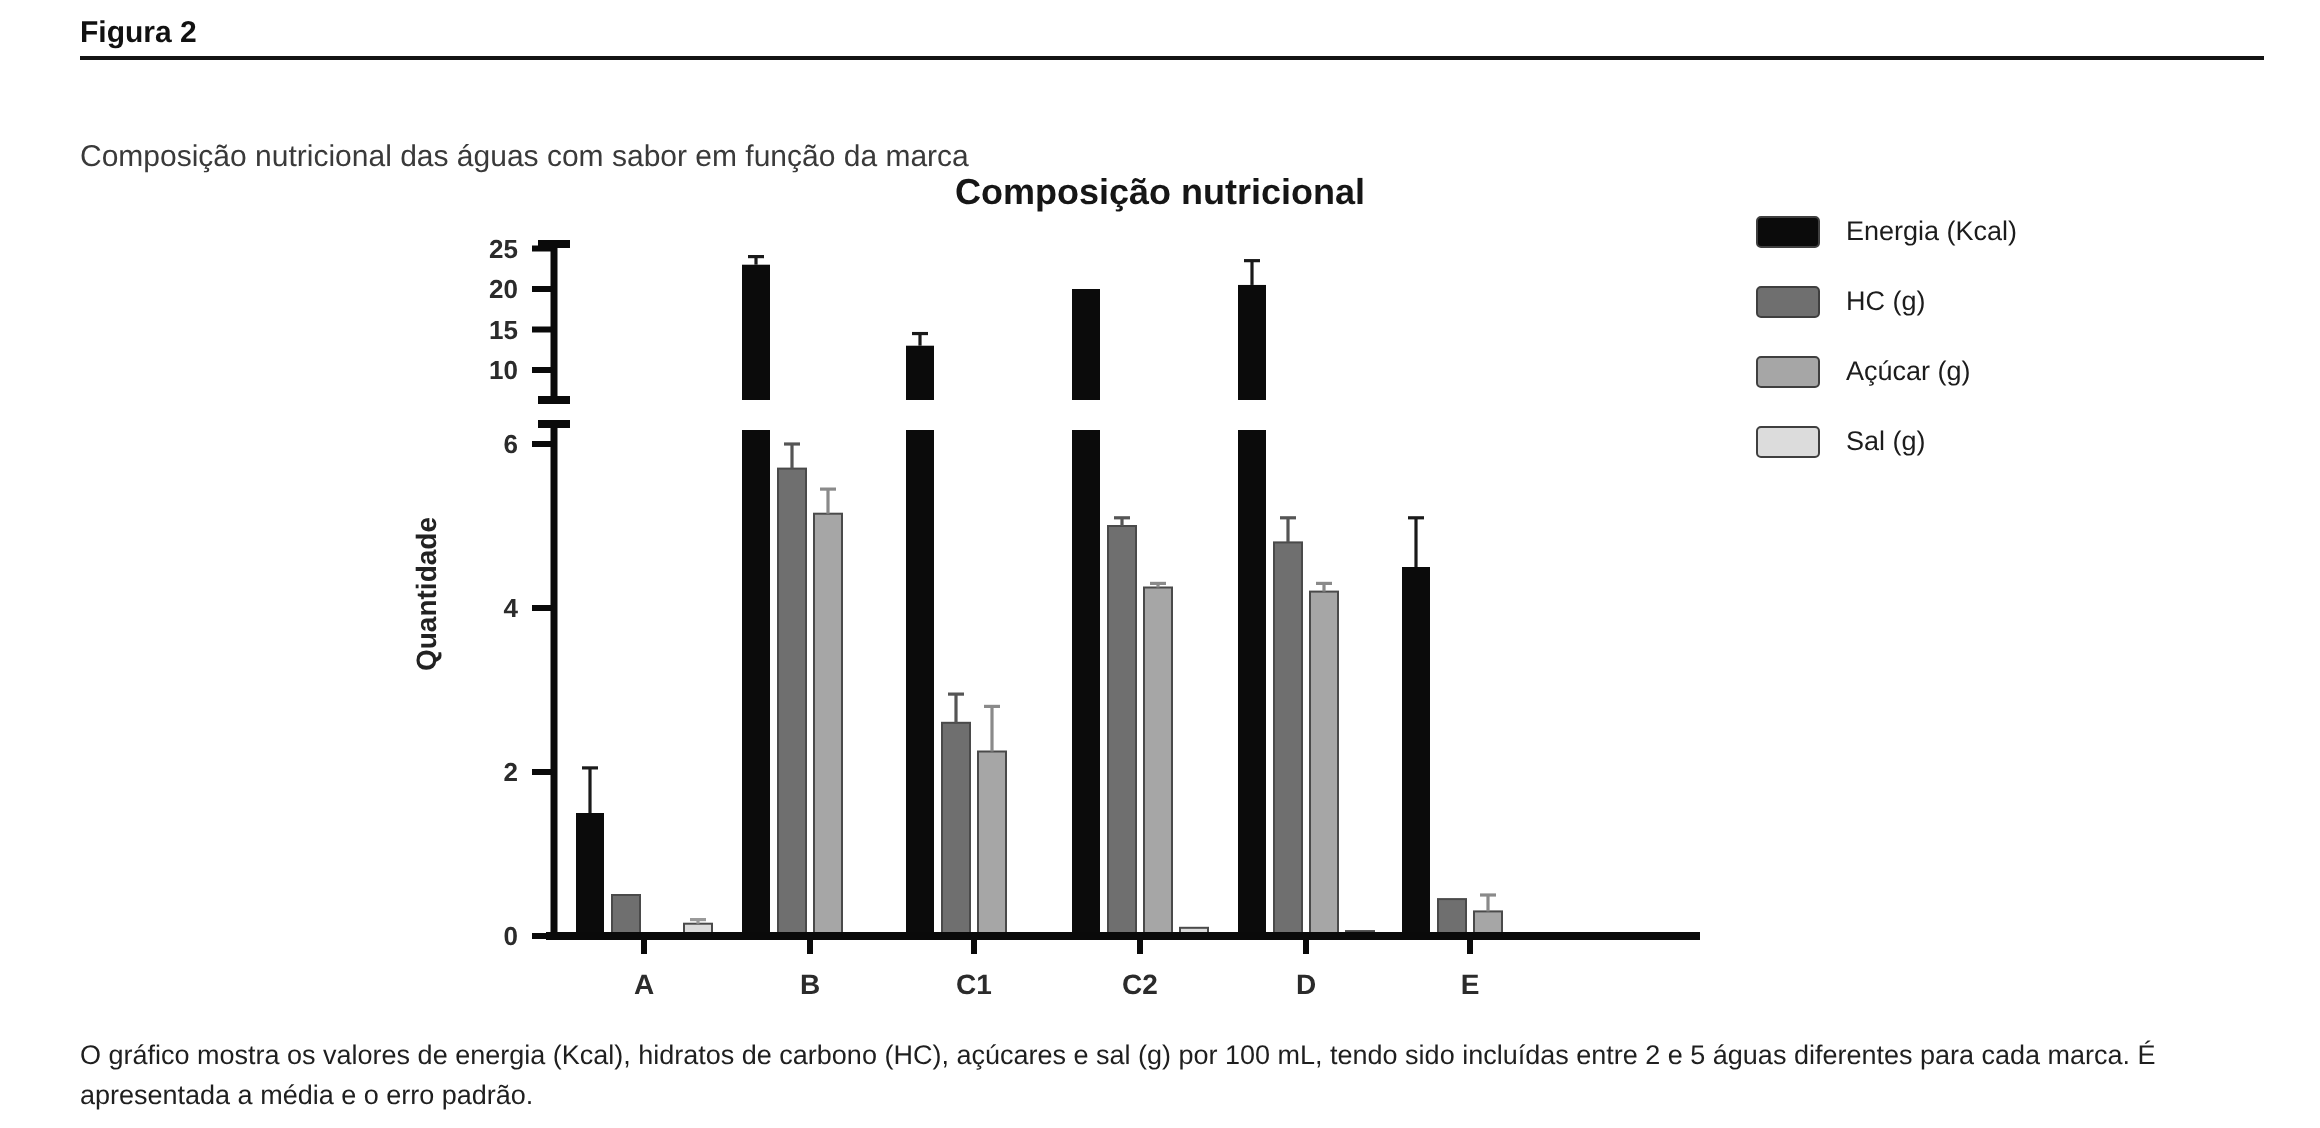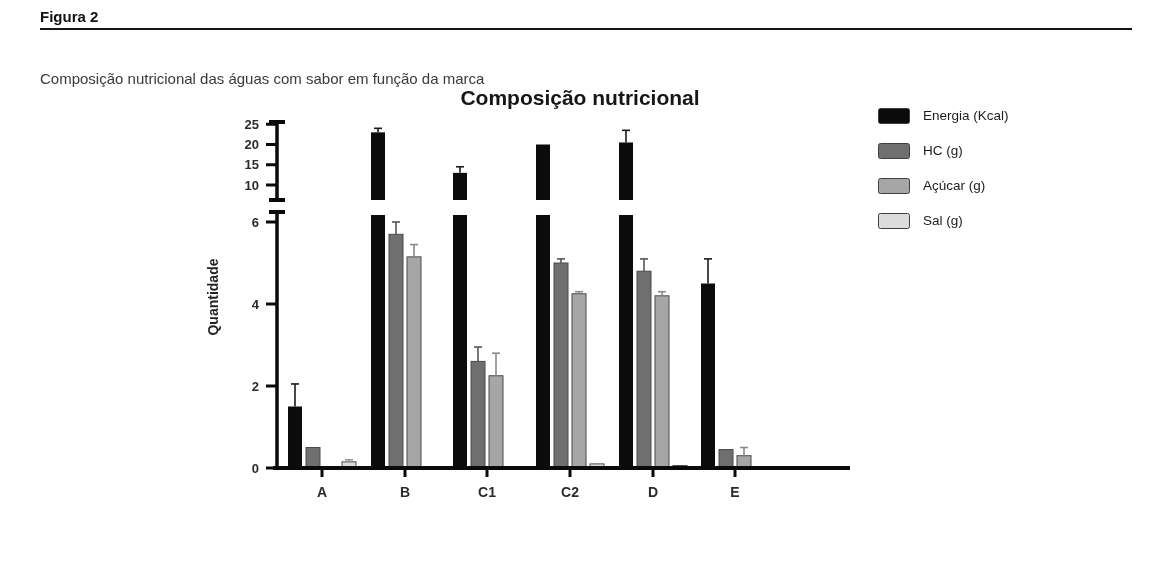--- a/index.html
+++ b/index.html
@@ -4,21 +4,21 @@
 <style>
   html,body{margin:0;padding:0;background:#ffffff;}
   #page{position:relative;width:1160px;height:564px;background:#ffffff;
         font-family:"Liberation Sans",sans-serif;color:#1a1a1a;overflow:hidden;}
 
   .figure-label{position:absolute;left:40px;top:8px;font-size:15px;font-weight:bold;color:#111;}
   .title-rule{position:absolute;left:40px;top:28px;width:1092px;height:2px;background:#141414;}
   .figure-subtitle{position:absolute;left:40px;top:41px;font-size:15px;color:#3a3a3a;margin-top:29px;}
 
   .chart-title{position:absolute;left:320px;top:86px;width:520px;text-align:center;
-               font-size:21px;font-weight:bold;color:#161616;}
+               font-size:18px;font-weight:bold;color:#161616;}
 
   .y-axis-label{position:absolute;left:155px;top:287px;width:120px;height:20px;
                 text-align:center;font-size:14px;font-weight:bold;color:#222;
                 transform:rotate(-90deg);}
 
   .legend{position:absolute;left:878px;top:108px;}
   .legend-item{display:flex;align-items:flex-start;margin-bottom:19px;}
   .legend-swatch{width:30px;height:14px;border:1.5px solid #3f3f3f;border-radius:2.5px;
                  display:inline-block;flex:0 0 auto;}
   .legend-label{margin-left:13px;font-size:13.5px;color:#1c1c1c;white-space:nowrap;}
@@ -145,14 +145,15 @@
       <div class="legend-item">
         <span class="legend-swatch" style="background: rgb(166, 166, 166);"></span>
         <span class="legend-label">Açúcar (g)</span>
       </div>
       <div class="legend-item">
         <span class="legend-swatch" style="background: rgb(220, 220, 220);"></span>
         <span class="legend-label">Sal (g)</span>
       </div>
     </div>
 
+  <div class="figure-caption">O gráfico mostra os valores de energia (Kcal), hidratos de carbono (HC), açúcares e sal (g) por 100 mL, tendo sido incluídas entre 2 e 5 águas diferentes para cada marca. É apresentada a média e o erro padrão.</div>
 
 </div>
 
 </body></html>

